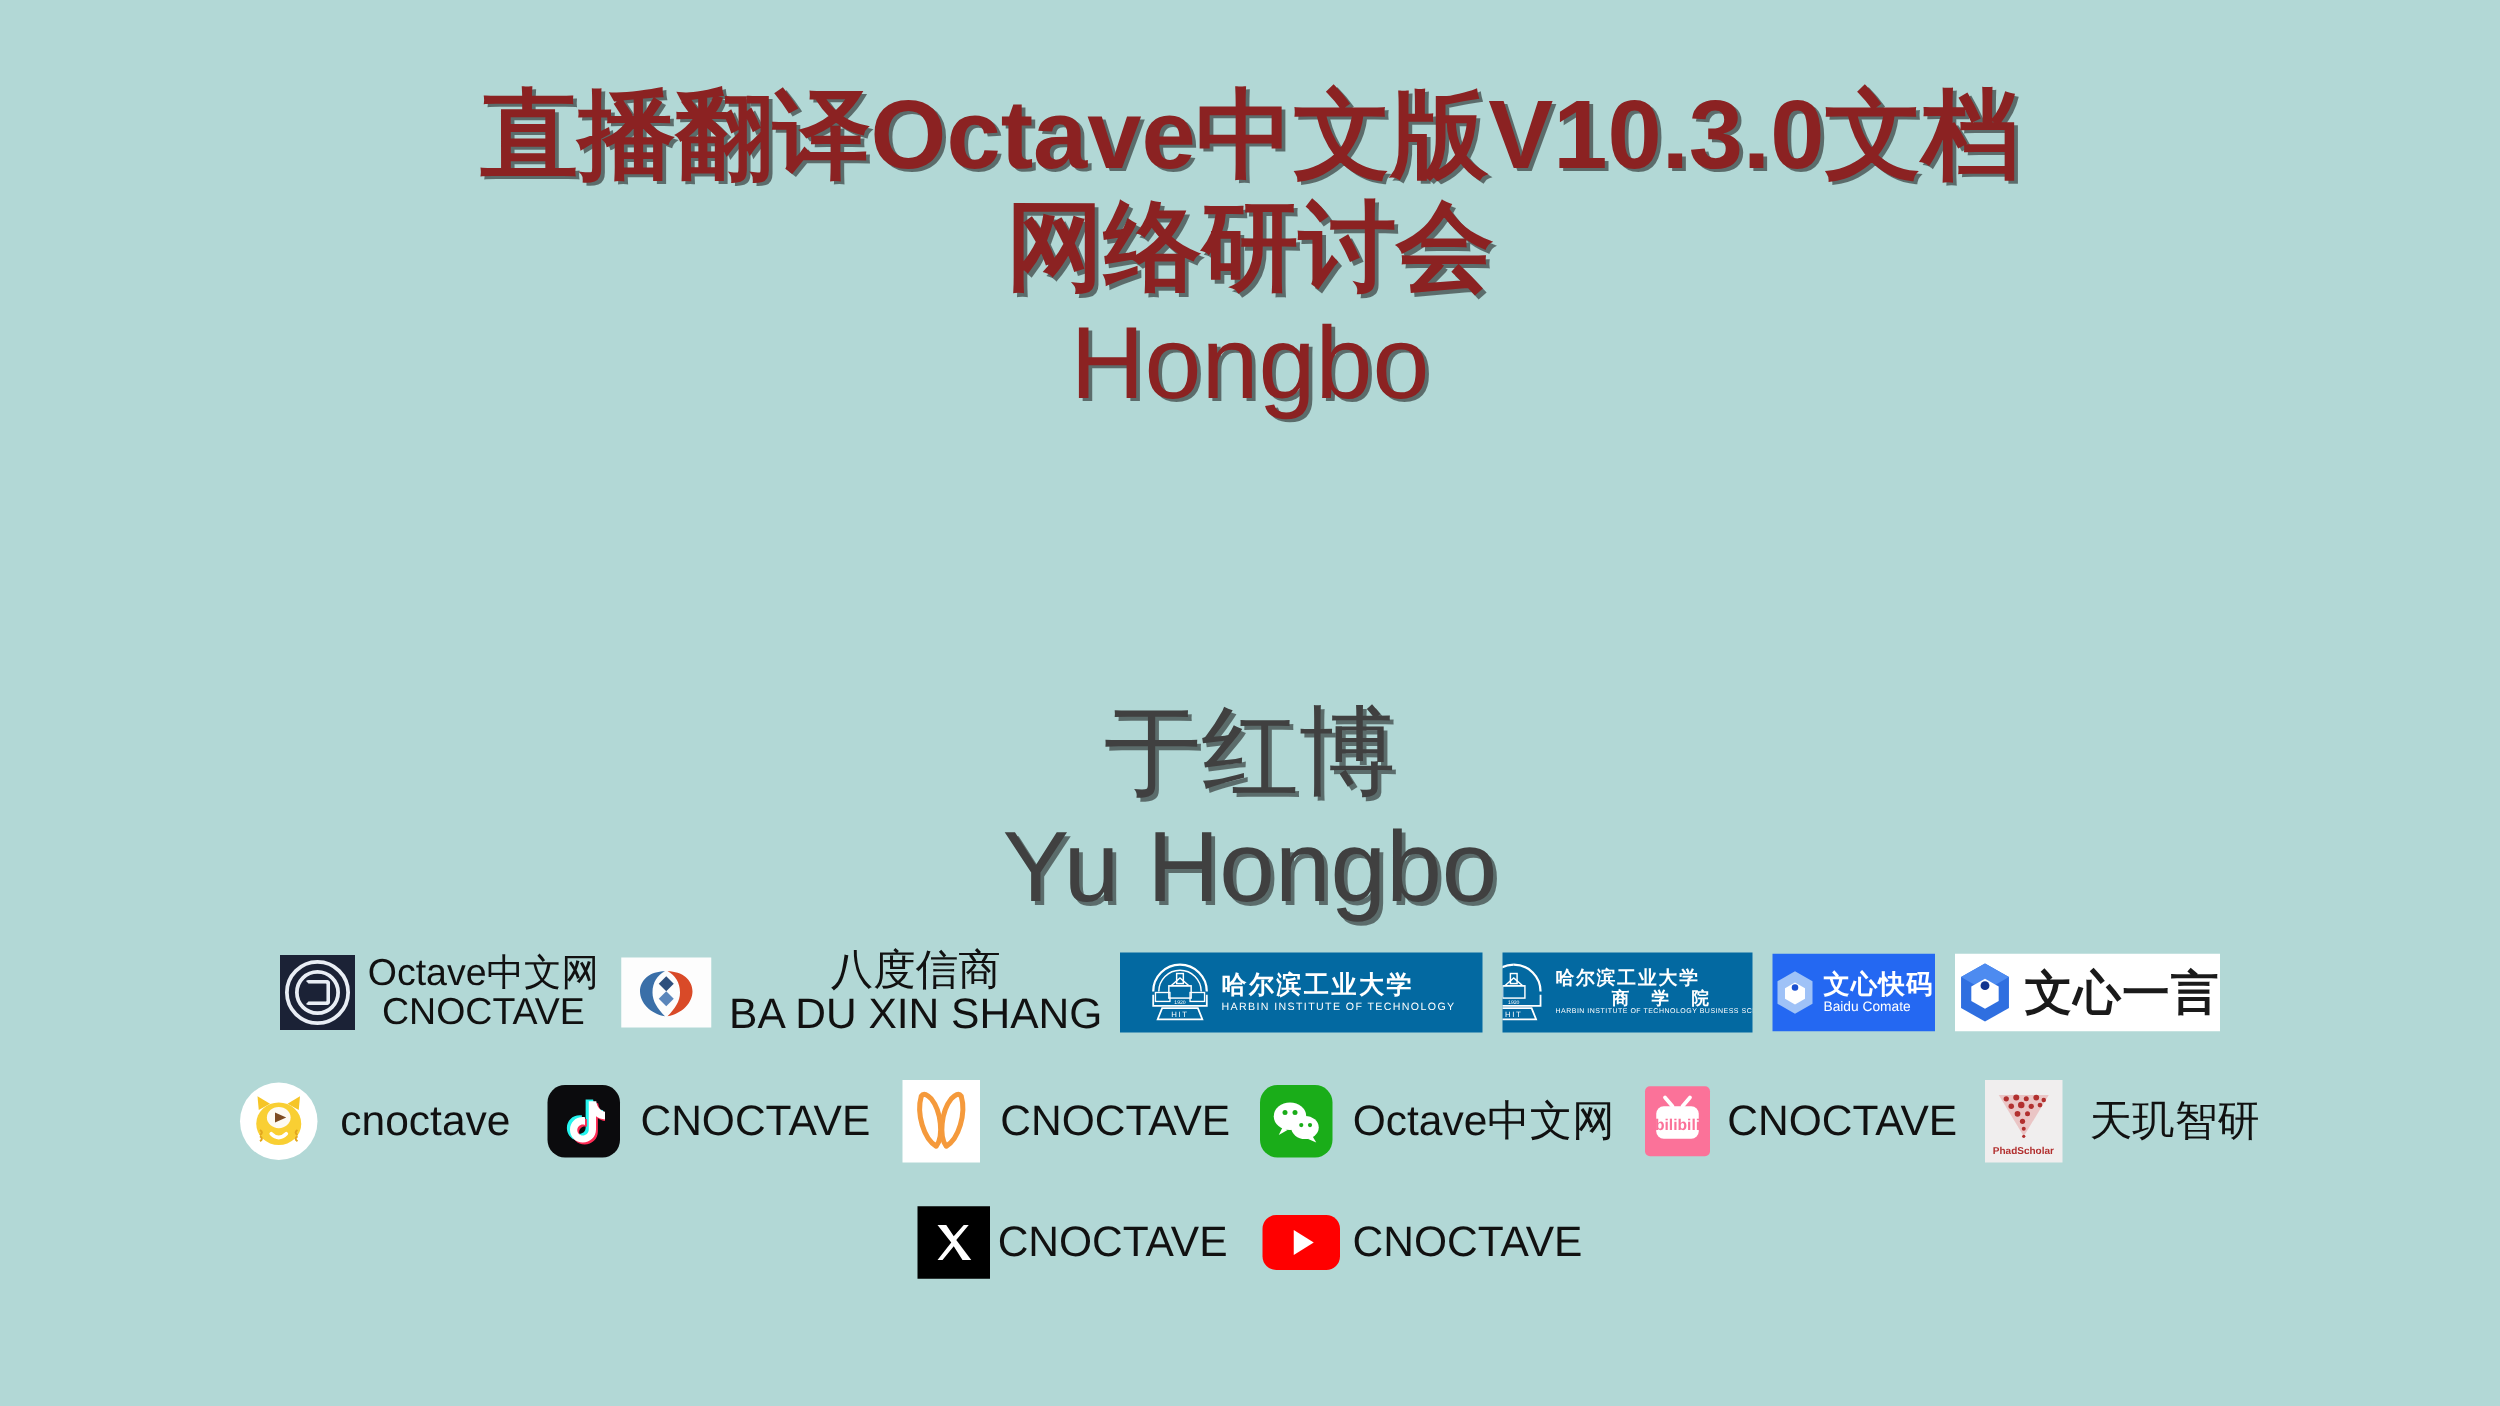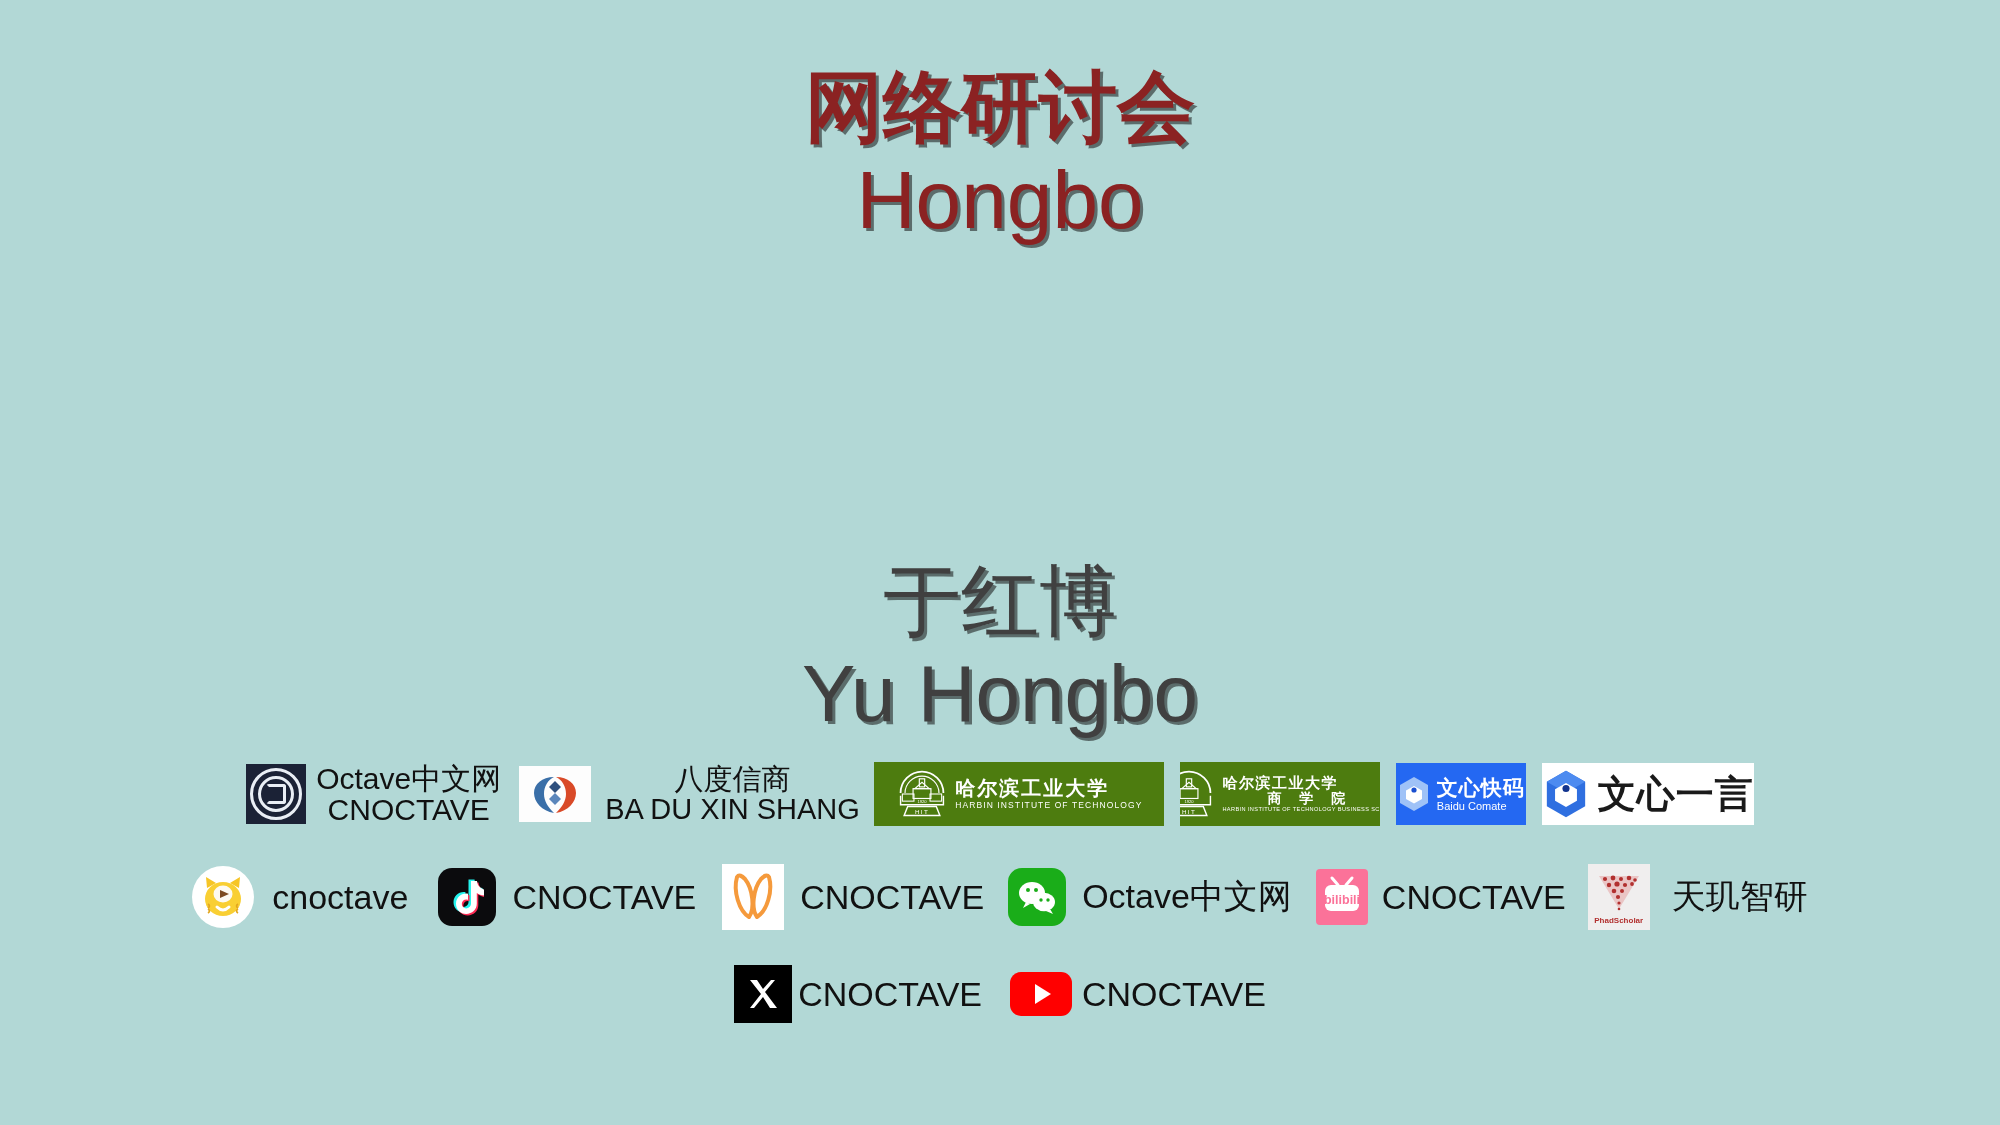--- a/index.html
+++ b/index.html
@@ -127,21 +127,21 @@
   }
 
   
   .badu-mark {
     width: 72px; height: 56px; background: #fdfdfd;
     display:flex; align-items:center; justify-content:center;
   }
 
   
   .hit-tile {
-    background: #4d7c0f;
+    background: #0369a1;
     display: flex; align-items: center; justify-content: center;
     color: #fff;
     padding: 4px 8px;
     box-sizing: border-box;
   }
   .hit-1 { width: 290px; height: 64px; }
   .hit-2 { width: 200px; height: 64px; }
   .hit-seal {
     width: 54px; height: 50px; flex: 0 0 auto;
     margin-right: 6px;
@@ -229,20 +229,21 @@
     border-bottom: 10px solid transparent;
     margin-left: 4px;
   }
 </style>
 </head>
 <body>
 
 <div class="slide">
 
   <div class="title-block">
+    <div class="title-line title-cn-1">直播翻译Octave中文版V10.3.0文档</div>
     <div class="title-line title-cn-2">网络研讨会</div>
     <div class="title-line title-en-2">Hongbo</div>
   </div>
 
   <div class="speaker-block">
     <div class="speaker-line speaker-cn">于红博</div>
     <div class="speaker-line speaker-en">Yu Hongbo</div>
   </div>
 
   <div class="logo-rows">
@@ -261,21 +262,21 @@
 
       <div class="logo-item" style="margin-right:14px;">
         <div class="tile badu-mark">
           <svg width="54" height="46" viewBox="0 0 54 46" aria-hidden="true">
             <path d="M26 6 C14 6 6 13 6 22 C6 31 14 40 26 42 C20 36 16 30 16 23 C16 15 20 9 26 6 Z" fill="#3a6fa8"></path>
             <path d="M28 6 C40 6 48 13 48 22 C48 31 40 40 28 42 C34 36 38 30 38 23 C38 15 34 9 28 6 Z" fill="#d94a28"></path>
             <path d="M21 16 L27 10 L33 16 L27 22 Z" fill="#2e4f7d"></path>
             <path d="M21 28 L27 22 L33 28 L27 34 Z" fill="#5b86bb"></path>
           </svg>
         </div>
-        <div class="logo-text-stack" style="margin-left:14px;font-size:29px;">
+        <div class="logo-text-stack" style="margin-left:14px;font-size:34px;">
           <span>八度信商</span>
           <span>BA DU XIN SHANG</span>
         </div>
       </div>
 
       <div class="logo-item" style="margin-right:16px;">
         <div class="tile hit-tile hit-1">
           <svg class="hit-seal" viewBox="0 0 60 56" aria-hidden="true">
             <path d="M30 3 A24 24 0 0 1 54 27" fill="none" stroke="#fff" stroke-width="2"></path>
             <path d="M30 3 A24 24 0 0 0 6 27" fill="none" stroke="#fff" stroke-width="2"></path>

